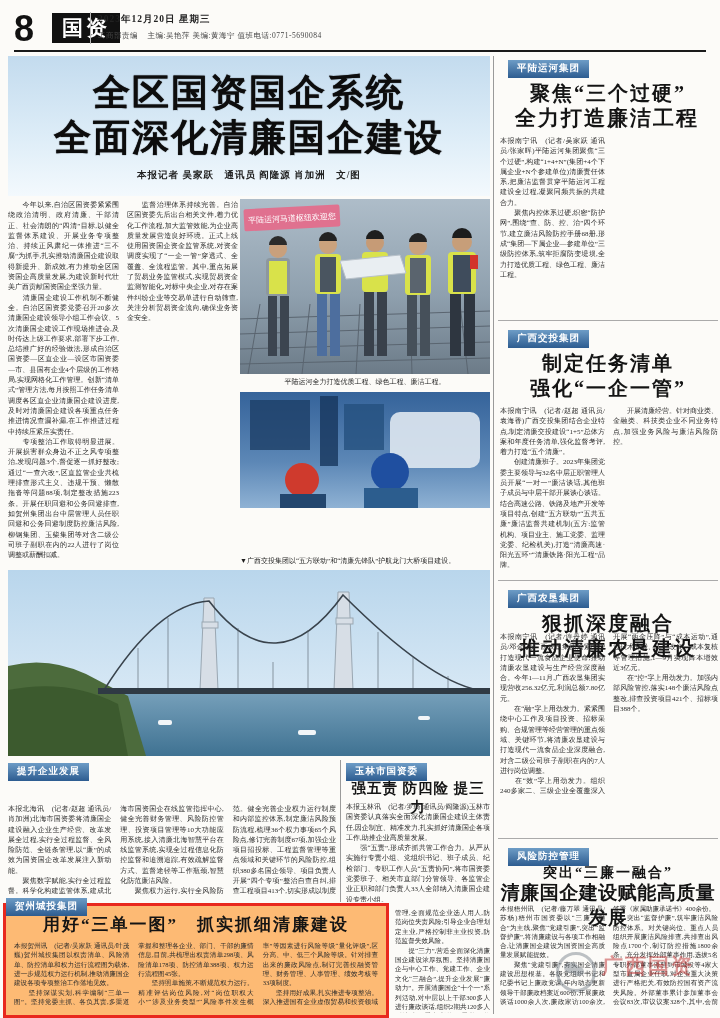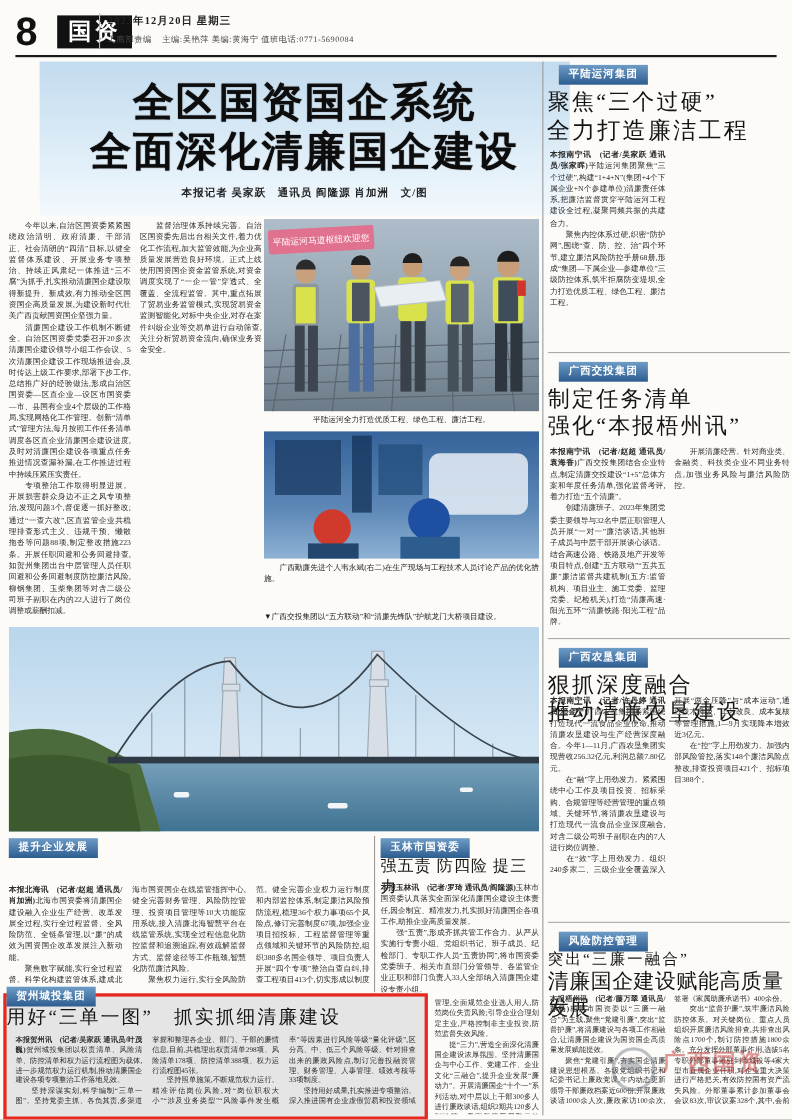--- a/index.html
+++ b/index.html
@@ -22,32 +22,32 @@
   
   .tag{display:inline-block;background:linear-gradient(180deg,#6d9cc6,#2d5c90);color:#fff;
        font-family:"Liberation Sans","DejaVu Sans",sans-serif;font-size:9.5px;font-weight:bold;
        padding:2px 9px 3px;letter-spacing:1px;white-space:nowrap;}
   
   .lead-bg{background:linear-gradient(180deg,#c3dbee 0%,#dcecf7 55%,#f3f9fd 100%);}
   .lead-title{font-family:"Liberation Sans","DejaVu Sans",sans-serif;font-weight:900;color:#0d0d0d;
               font-size:37px;letter-spacing:2px;text-align:center;line-height:1.22;
               text-shadow:0 0 1px #0d0d0d;}
   .lead-byline{font-size:9.5px;font-weight:bold;color:#222;text-align:center;letter-spacing:1px;}
-  .h-serif{font-weight:normal;color:#141414;letter-spacing:2px;line-height:1.3;}
+  .h-serif{font-weight:bold;color:#141414;text-align:center;letter-spacing:2px;line-height:1.3;}
   
   .body-txt{font-size:7px;line-height:10.3px;color:#2b2b2b;text-align:justify;overflow:hidden;}
   .body-txt p{margin:0;}
-  .lede{font-weight:bold;}
+  .lede{font-weight:normal;}
   .pre{white-space:pre-line;}
   .cols2{column-count:2;column-gap:8px;column-fill:auto;height:100%;}
   .cols3{column-count:3;column-gap:9px;column-fill:auto;height:100%;}
   .caption{font-size:7px;line-height:10px;color:#1c1c1c;}
   .vline{width:1px;background:#9a9a9a;}
   .hsep{height:1px;background:#aaa;}
-  .redbox{border:3px solid #e8281e;background:#e5e5e5;}
+  .redbox{border:3px solid #e8281e;background:#fdba74;}
   
   .wm{display:flex;align-items:flex-start;gap:6px;opacity:.45;color:#b91c1c;}
   .wm-circle{width:34px;height:34px;border:3px solid #6f7a84;border-radius:50%;position:relative;flex:0 0 auto;}
   .wm-circle::before{content:"";position:absolute;left:5px;top:7px;width:14px;height:11px;border-radius:50%;background:#6f7a84;}
   .wm-circle::after{content:"";position:absolute;left:14px;top:12px;width:11px;height:9px;border-radius:50%;background:#6f7a84;}
   .wm-text{font-size:21px;font-weight:900;letter-spacing:2px;font-family:"Liberation Sans",sans-serif;}
 </style>
 </head>
 <body>
 
@@ -62,21 +62,21 @@
   <div class="abs vline" style="left:90px;top:12px;height:32px;background:#bbb;"></div>
   <div class="abs" style="left:98px;top:13px;">
     <div class="hdate">2023年12月20日  星期三</div>
     <div class="hmeta" style="margin-top:5px;">
       <span>工商部责编</span>&nbsp;&nbsp;&nbsp;
       <span>主编:吴艳萍    美编:黄海宁    值班电话:0771-5690084</span>
     </div>
   </div>
   <div class="abs hrule" style="left:14px;top:50px;width:692px;"></div>
 
-  <div class="abs lead-bg" style="left:8px;top:56px;width:482px;height:140px;margin-left:28px;">
+  <div class="abs lead-bg" style="left:8px;top:56px;width:482px;height:140px;">
     <div class="lead-title" style="margin-top:14px;">全区国资国企系统</div>
     <div class="lead-title">全面深化清廉国企建设</div>
     <div class="lead-byline" style="margin-top:9px;">本报记者 吴家跃　通讯员 阎隆源 肖加洲　文/图</div>
   </div>
 
   <div class="abs body-txt cols2 pre" style="left:8px;top:200px;width:230px;height:368px;">　　今年以来,自治区国资委紧紧围绕政治清明、政府清廉、干部清正、社会清朗的“四清”目标,以健全监督体系建设、开展业务专项整治、持续正风肃纪一体推进“三不腐”为抓手,扎实推动清廉国企建设取得新提升、新成效,有力推动全区国资国企高质量发展,为建设新时代壮美广西贡献国资国企坚强力量。
 　　清廉国企建设工作机制不断健全。自治区国资委党委召开20多次清廉国企建设领导小组工作会议、5次清廉国企建设工作现场推进会,及时传达上级工作要求,部署下步工作,总结推广好的经验做法,形成自治区国资委—区直企业—设区市国资委—市、县国有企业4个层级的工作格局,实现网格化工作管理。创新“清单式”管理方法,每月按照工作任务清单调度各区直企业清廉国企建设进度,及时对清廉国企建设各项重点任务推进情况查漏补漏,在工作推进过程中持续压紧压实责任。
 　　专项整治工作取得明显进展。开展损害群众身边不正之风专项整治,发现问题3个,督促逐一抓好整改;通过“一查六改”,区直监管企业共梳理排查形式主义、违规干预、懒散拖沓等问题88项,制定整改措施223条。开展任职回避和公务回避排查,如贺州集团出台中层管理人员任职回避和公务回避制度防控廉洁风险,柳钢集团、玉柴集团等对含二级公司班子副职在内的22人进行了岗位调整或薪酬扣减。
 　　监督治理体系持续完善。自治区国资委先后出台相关文件,着力优化工作流程,加大监管效能,为企业高质量发展营造良好环境。正式上线使用国资国企资金监管系统,对资金调度实现了“一企一管”穿透式、全覆盖、全流程监管。其中,重点拓展了贸易业务监管模式,实现贸易资金监测智能化,对标中央企业,对存在案件纠纷企业等交易单进行自动筛查,关注分析贸易资金流向,确保业务资金安全。</div>
 
@@ -166,21 +166,20 @@
       <rect x="10" y="8" width="60" height="50" fill="#1d3f66" opacity=".8"></rect>
       <rect x="80" y="4" width="18" height="70" fill="#16365c" opacity=".8"></rect>
       <rect x="104" y="12" width="40" height="46" fill="#24507e" opacity=".8"></rect>
       <rect x="150" y="20" width="90" height="56" rx="10" fill="#dfe8f1" opacity=".9"></rect>
       <circle cx="62" cy="88" r="17" fill="#cf3a2d"></circle>
         <rect x="40" y="102" width="46" height="14" fill="#23466e"></rect>
       <circle cx="150" cy="80" r="19" fill="#1f4fa0"></circle>
         <rect x="124" y="96" width="54" height="20" fill="#2c5d8e"></rect>
     </svg>
   </div>
-  <div class="abs caption" style="left:240px;top:511px;width:250px;text-align:justify;">　　广西勤廉先进个人韦永斌(右二)在生产现场与工程技术人员讨论产品的优化措施。</div>
 
   <div class="abs caption" style="left:240px;top:556px;width:250px;text-align:left;">▼广西交投集团以“五方联动”和“清廉先锋队”护航龙门大桥项目建设。</div>
 
   <div class="abs" style="left:8px;top:570px;width:482px;height:186px;">
     <svg width="482" height="186" viewBox="0 0 482 186">
       <defs>
         <linearGradient id="sky" x1="0" y1="0" x2="0" y2="1">
           <stop offset="0" stop-color="#b9d6ec"></stop>
             <stop offset="1" stop-color="#e6f1f9"></stop>
         </linearGradient>
@@ -267,21 +266,21 @@
   <div class="abs body-txt cols2" style="left:500px;top:136px;width:218px;height:178px;">
     <p><b class="lede">本报南宁讯　(记者/吴家跃 通讯员/张家晖)</b><span class="pre">平陆运河集团聚焦“三个过硬”,构建“1+4+N”(集团+4个下属企业+N个参建单位)清廉责任体系,把廉洁监督贯穿平陆运河工程建设全过程,凝聚同频共振的共建合力。
 　　聚焦内控体系过硬,织密“防护网”,围绕“查、防、控、治”四个环节,建立廉洁风险防控手册68册,形成“集团—下属企业—参建单位”三级防控体系,筑牢拒腐防变堤坝,全力打造优质工程、绿色工程、廉洁工程。</span></p>
   </div>
   <div class="abs hsep" style="left:498px;top:320px;width:220px;"></div>
 
   <div class="abs" style="left:508px;top:327px;">
     <span class="tag">广西交投集团</span>
   </div>
   <div class="abs h-serif" style="left:498px;top:350px;width:220px;font-size:20px;">制定任务清单</div>
-  <div class="abs h-serif" style="left:498px;top:375px;width:220px;font-size:20px;">强化“本报梧州讯”</div>
+  <div class="abs h-serif" style="left:498px;top:375px;width:220px;font-size:20px;">强化“一企一管”</div>
   <div class="abs body-txt cols2" style="left:500px;top:406px;width:218px;height:168px;">
     <p><b class="lede">本报南宁讯　(记者/赵超 通讯员/袁海香)</b><span class="pre">广西交投集团结合企业特点,制定清廉交投建设“1+5”总体方案和年度任务清单,强化监督考评,着力打造“五个清廉”。
 　　创建清廉班子。2023年集团党委主要领导与32名中层正职管理人员开展“一对一”廉洁谈话,其他班子成员与中层干部开展谈心谈话。结合高速公路、铁路及地产开发等项目特点,创建“五方联动”“五共五廉”廉洁监督共建机制(五方:监管机构、项目业主、施工党委、监理党委、纪检机关),打造“清廉高速·阳光五环”“清廉铁路·阳光工程”品牌。
 　　开展清廉经营。针对商业类、金融类、科技类企业不同业务特点,加强业务风险与廉洁风险防控。</span></p>
   </div>
   <div class="abs hsep" style="left:498px;top:580px;width:220px;"></div>
 
   <div class="abs" style="left:508px;top:587px;">
     <span class="tag">广西农垦集团</span>
   </div>

